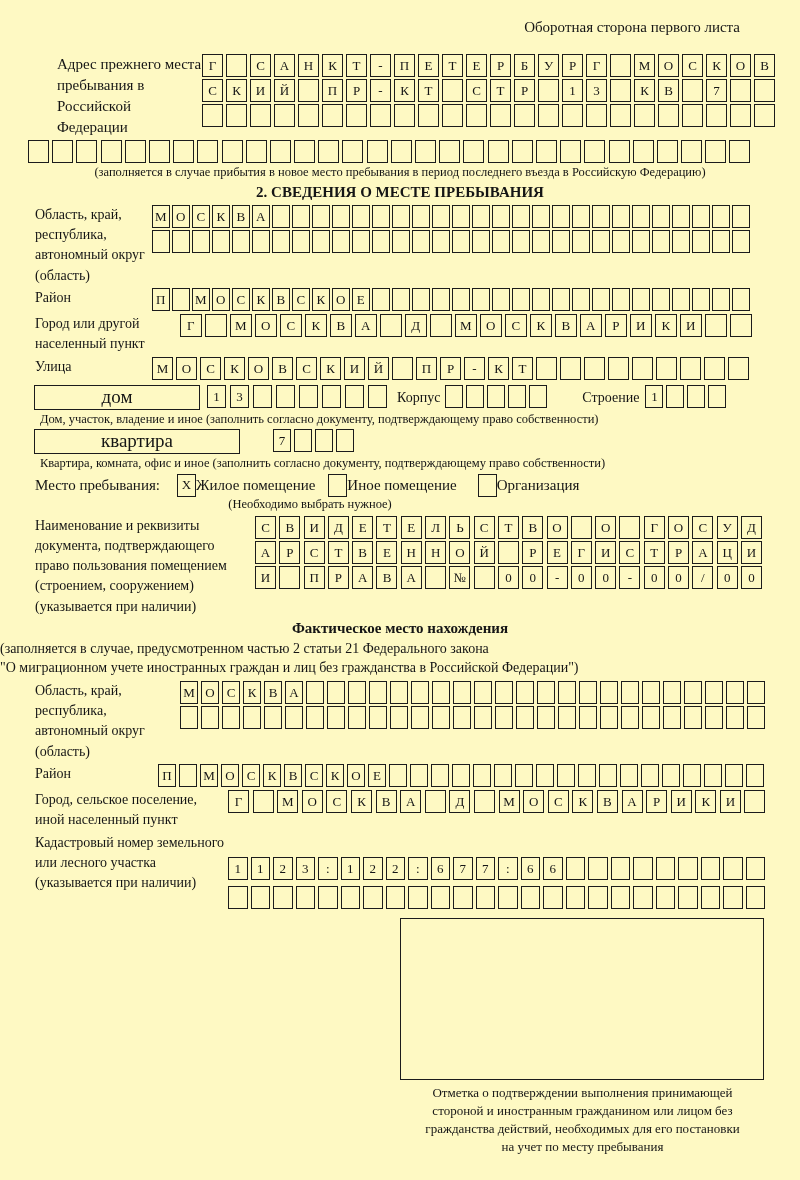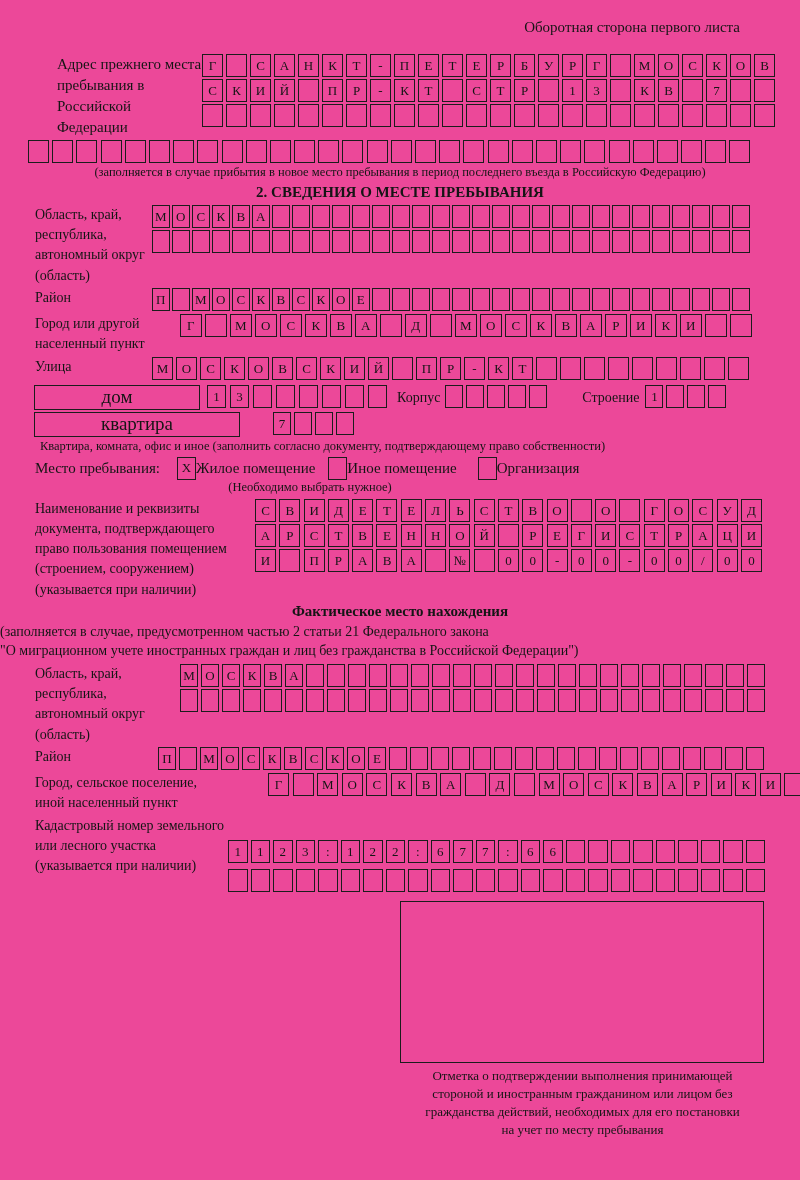--- a/index.html
+++ b/index.html
@@ -1,16 +1,16 @@
 <!DOCTYPE html>
 <html><head>
 <meta charset="utf-8">
 <style>
   html,body{margin:0;padding:0;background:#fff;}
-  .page{width:800px;height:1180px;overflow:hidden;position:relative;background:#ec4899;
+  .page{width:800px;height:1180px;overflow:hidden;position:relative;background:#fef9c3;
         color:#151515;font-family:"Liberation Serif","DejaVu Serif",serif;}
   .top-title{padding:18px 60px 0 0;text-align:right;font-size:15px;line-height:1.2;}
   .row{display:flex;align-items:flex-start;}
   .lbl{font-size:14px;line-height:1.45;}
   .lbl15{font-size:15px;line-height:1.4;}
   .cells{display:flex;}
   .cell{box-sizing:border-box;flex:0 0 auto;width:var(--cw,21px);height:23px;
         border:1.5px solid #1c1c1c;margin-right:var(--mr,3px);
         display:flex;align-items:center;justify-content:center;
         font-size:13px;line-height:1;}
@@ -58,21 +58,21 @@
   .r-stay .opt{display:flex;align-items:center;}
   .r-stay .opt .txt{font-size:15px;white-space:nowrap;}
   .o1{margin-left:2px;} .o2{margin-left:13px;} .o3{margin-left:21px;}
   .n-choose{margin-top:0;width:620px;text-align:center;}
   .r-doc{margin:4px 0 0 35px;} .r-doc .lbl{width:210px;flex:0 0 auto;}
   .r-doc .col{margin-left:10px;}
   .h3{margin-top:2px;}
   .fed-note{margin-top:2px;font-size:14px;line-height:1.25;text-align:left;}
   .r-reg2{margin:4px 0 0 35px;} .r-reg2 .lbl{width:145px;flex:0 0 auto;}
   .r-dist2{margin:2px 0 0 35px;} .r-dist2 .lbl{width:123px;flex:0 0 auto;}
-  .r-city2{margin:3px 0 0 35px;gap:40px;} .r-city2 .lbl{width:193px;flex:0 0 auto;}
+  .r-city2{margin:3px 0 0 35px;} .r-city2 .lbl{width:193px;flex:0 0 auto;}
   .r-cad{margin:2px 0 0 35px;} .r-cad .lbl{width:193px;flex:0 0 auto;}
   .r-cad .col{padding-top:24px;} .r-cad .col .cells{margin-bottom:6px;}
 </style>
 </head>
 <body>
 
 <div class="page">
 
   <div class="top-title">Оборотная сторона первого листа</div>
 
@@ -384,20 +384,21 @@
         <span class="cell"></span>
       </div>
     <div class="mid-lbl s">Строение</div>
     <div class="cells c-p21 st">
         <span class="cell">1</span>
         <span class="cell"></span>
         <span class="cell"></span>
         <span class="cell"></span>
       </div>
   </div>
+  <div class="note n-ind">Дом, участок, владение и иное (заполнить согласно документу, подтверждающему право собственности)</div>
 
   <div class="row r-kv">
     <div class="fbox fbox-kv">квартира</div>
     <div class="cells c-p21">
         <span class="cell">7</span>
         <span class="cell"></span>
         <span class="cell"></span>
         <span class="cell"></span>
       </div>
   </div>

